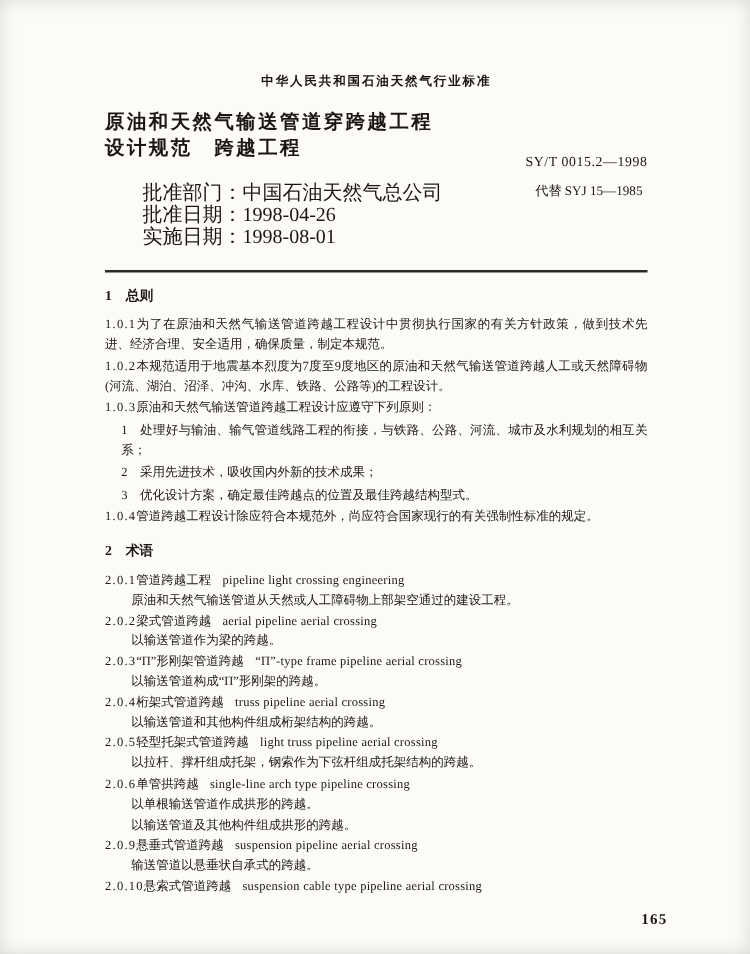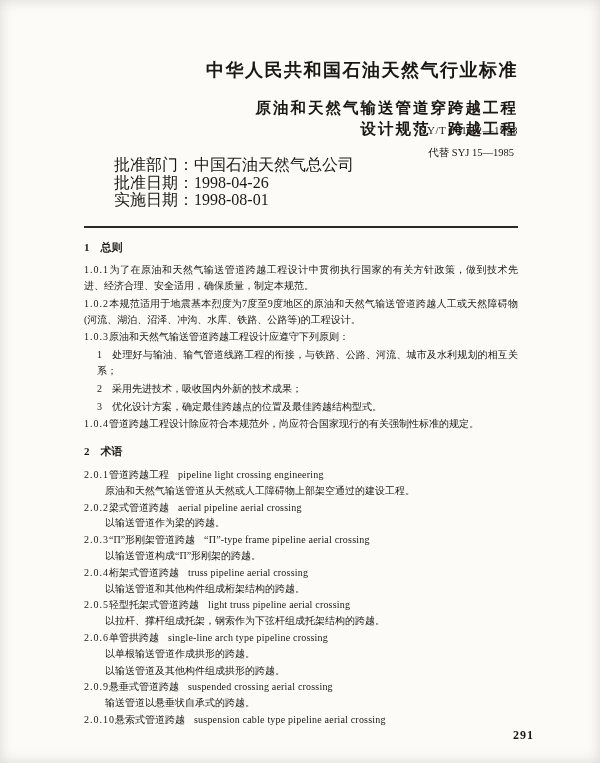--- a/index.html
+++ b/index.html
@@ -14,28 +14,28 @@
     width: 600px; height: 763px;
     background: #fcfbf8;
     overflow: hidden;
     box-shadow: inset 0 0 14px rgba(120,115,105,0.25);
   }
   .content {
     position: absolute;
     left: 84px; top: 58px; width: 434px;
   }
   .class-line {
-    text-align: right;
-    font-weight: bold;
-    font-size: 18px;
+    text-align: center;
+    font-weight: bold;
+    font-size: 10px;
     letter-spacing: 1.5px;
   }
   .title-block { margin-top: 15px; }
   .title {
-    text-align: right;
+    text-align: left;
     font-weight: bold;
     font-size: 15.5px;
     letter-spacing: 2px;
     line-height: 21px;
   }
   .std-no {
     position: absolute;
     top: 66px; right: 0;
     font-size: 11px;
     letter-spacing: 0.5px;
@@ -172,29 +172,29 @@
         <p class="term-def">以单根输送管道作成拱形的跨越。</p>
       </div>
 
       <div class="term">
         <p class="term-def">以输送管道及其他构件组成拱形的跨越。</p>
       </div>
 
 
       <div class="term">
         <p class="term-line">
-          <span class="cnum">2.0.9</span><span class="term-cn">悬垂式管道跨越</span><span class="term-en">suspended crossing aerial crossing</span>
+          <span class="cnum">2.0.9</span><span class="term-cn">悬垂式管道跨越</span><span class="term-en">suspension pipeline aerial crossing</span>
         </p>
         <p class="term-def">输送管道以悬垂状自承式的跨越。</p>
       </div>
 
       <div class="term">
         <p class="term-line">
           <span class="cnum">2.0.10</span><span class="term-cn">悬索式管道跨越</span><span class="term-en">suspension cable type pipeline aerial crossing</span>
         </p>
         <p class="term-def"></p>
       </div>
 
     </div>
   </div>
 
-  <div class="page-number">291</div>
+  <div class="page-number">165</div>
 </div>
 
 </body></html>

